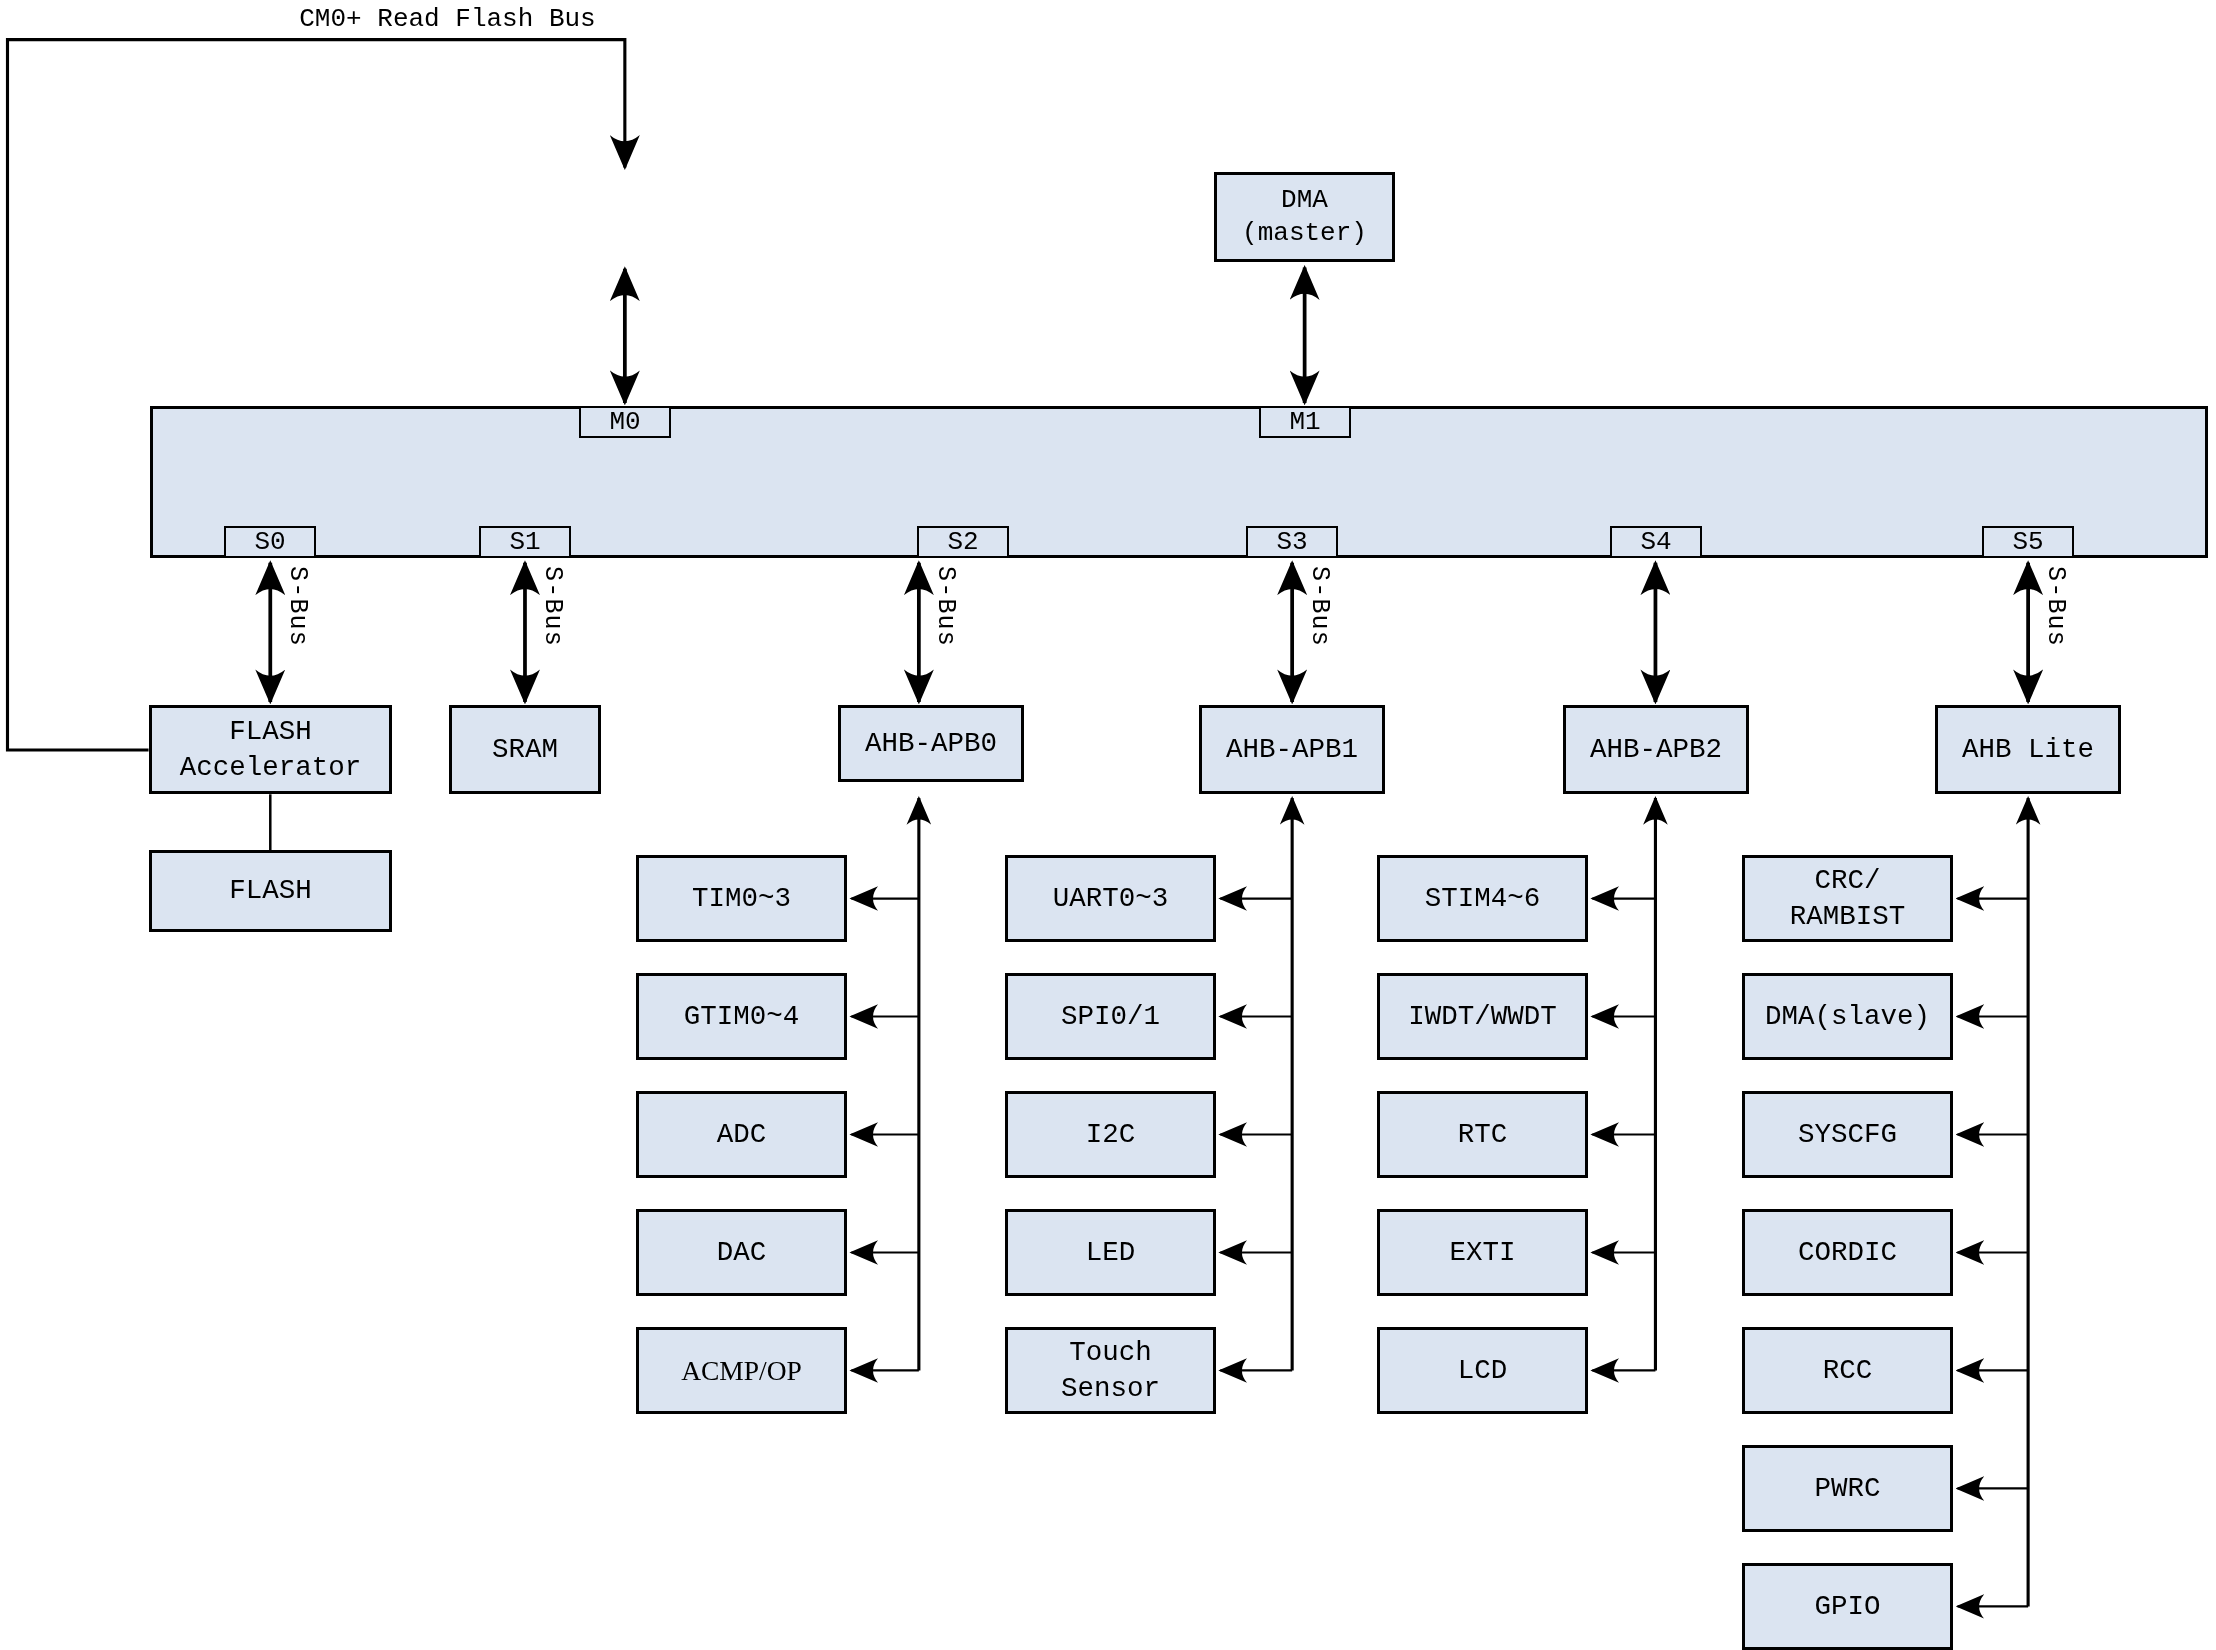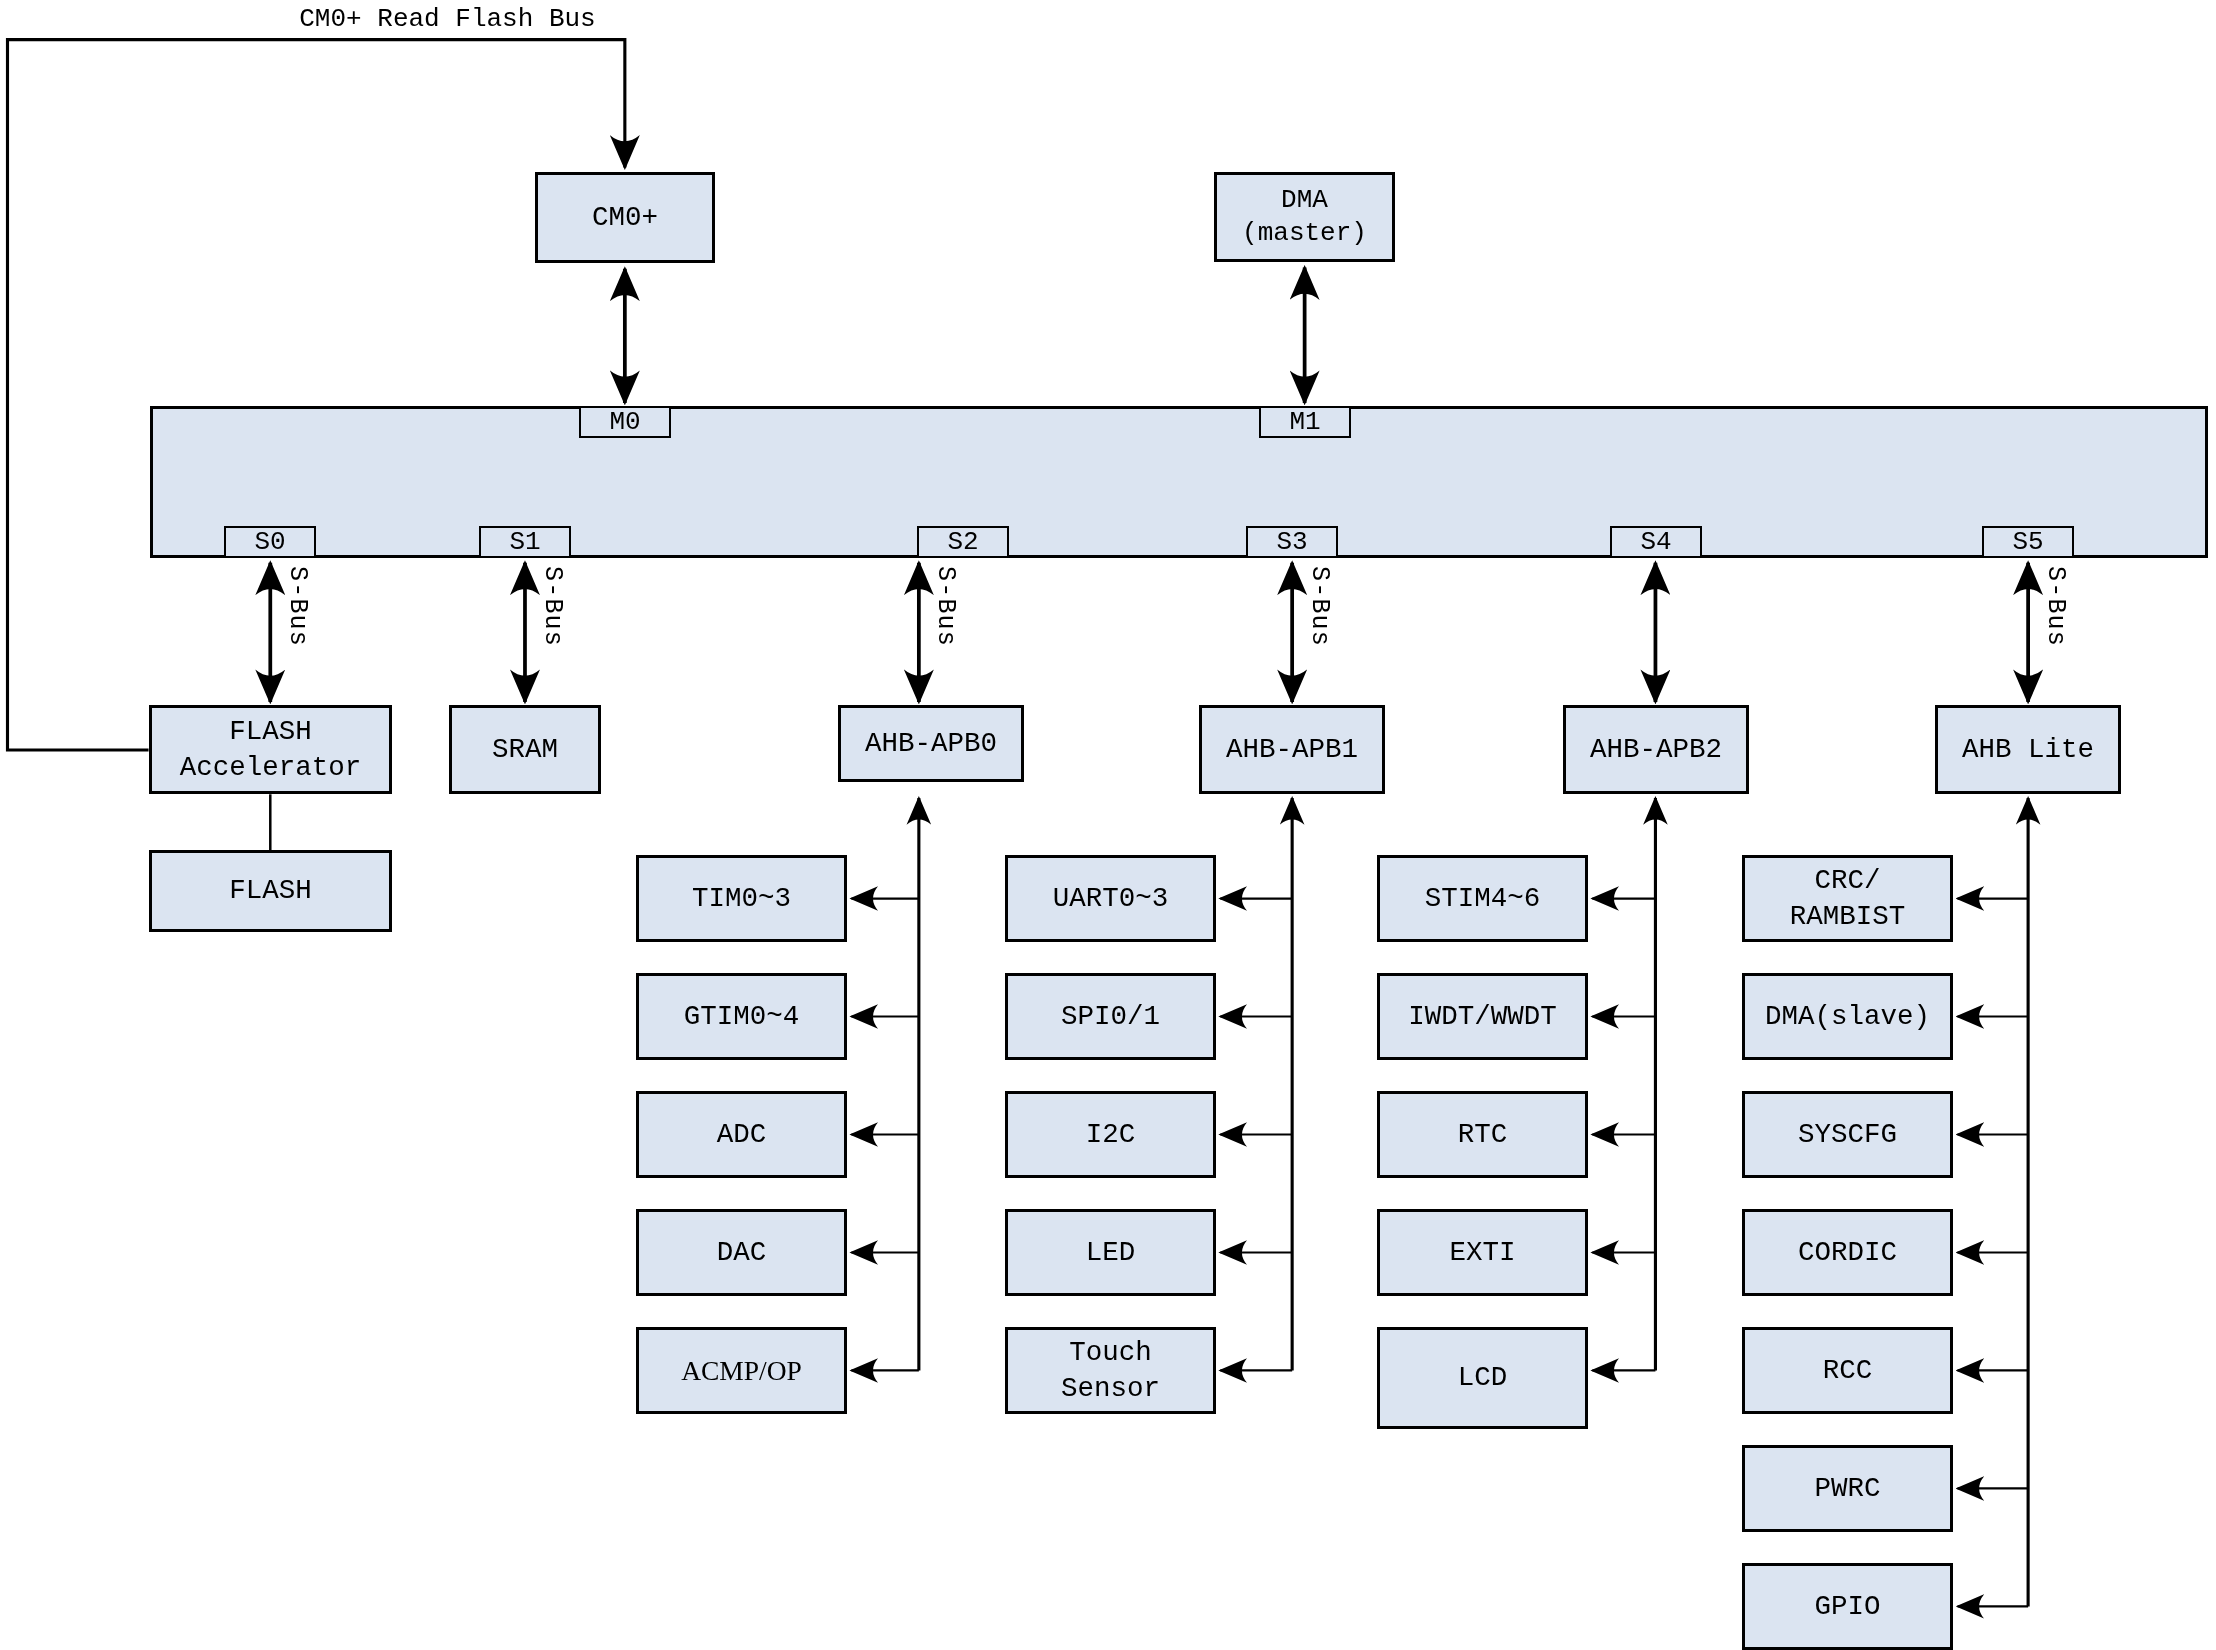--- a/index.html
+++ b/index.html
@@ -113,23 +113,20 @@
         <path d="M3249,1817 H3136" stroke-width="3.5" marker-end="url(#arrSm)"></path>
         <path d="M3249,2006 H3136" stroke-width="3.5" marker-end="url(#arrSm)"></path>
         <path d="M3249,2195 H3136" stroke-width="3.5" marker-end="url(#arrSm)"></path>
         <path d="M3249,2384 H3136" stroke-width="3.5" marker-end="url(#arrSm)"></path>
         <path d="M3249,2573 H3136" stroke-width="3.5" marker-end="url(#arrSm)"></path>
       </g>
   </svg>
 
   <div class="note" style="left:260px;top:3.7px;width:375px;">CM0+ Read Flash Bus</div>
 
-  <div class="box" id="cm0-box" style="left:535px;top:172px;width:180px;height:91px;">
-    <span>CM0+</span>
-  </div>
 
   <div class="box" id="dma-box" style="left:1214px;top:172px;width:181px;height:90px;font-size:26px;align-items:center;">
     <span>DMA</span>
     <span>(master)</span>
   </div>
 
   <div class="matrixbar" id="matrix-bar" style="left:150px;top:406px;width:2058px;height:152px;"></div>
 
   <div class="box" style="left:149px;top:705px;width:243px;height:89px;">FLASH
 Accelerator</div>
@@ -161,21 +158,21 @@
       <div class="box periph" style="left: 1005px; top: 973px; width: 211px; height: 87px;">SPI0/1</div>
       <div class="box periph" style="left: 1005px; top: 1091px; width: 211px; height: 87px;">I2C</div>
       <div class="box periph" style="left: 1005px; top: 1209px; width: 211px; height: 87px;">LED</div>
       <div class="box periph" style="left: 1005px; top: 1327px; width: 211px; height: 87px;">Touch
 Sensor</div>
       <div class="box" style="left: 1563px; top: 705px; width: 186px; height: 89px;">AHB-APB2</div>
       <div class="box periph" style="left: 1377px; top: 855px; width: 211px; height: 87px;">STIM4~6</div>
       <div class="box periph" style="left: 1377px; top: 973px; width: 211px; height: 87px;">IWDT/WWDT</div>
       <div class="box periph" style="left: 1377px; top: 1091px; width: 211px; height: 87px;">RTC</div>
       <div class="box periph" style="left: 1377px; top: 1209px; width: 211px; height: 87px;">EXTI</div>
-      <div class="box periph" style="left: 1377px; top: 1327px; width: 211px; height: 102px;">LCD</div>
+      <div class="box periph" style="left: 1377px; top: 1327px; width: 211px; height: 87px;">LCD</div>
       <div class="box" style="left: 1935px; top: 705px; width: 186px; height: 89px;">AHB Lite</div>
       <div class="box periph" style="left: 1742px; top: 855px; width: 211px; height: 87px;">CRC/
 RAMBIST</div>
       <div class="box periph" style="left: 1742px; top: 973px; width: 211px; height: 87px;">DMA(slave)</div>
       <div class="box periph" style="left: 1742px; top: 1091px; width: 211px; height: 87px;">SYSCFG</div>
       <div class="box periph" style="left: 1742px; top: 1209px; width: 211px; height: 87px;">CORDIC</div>
       <div class="box periph" style="left: 1742px; top: 1327px; width: 211px; height: 87px;">RCC</div>
       <div class="box periph" style="left: 1742px; top: 1445px; width: 211px; height: 87px;">PWRC</div>
       <div class="box periph" style="left: 1742px; top: 1563px; width: 211px; height: 87px;">GPIO</div>
     </div>

